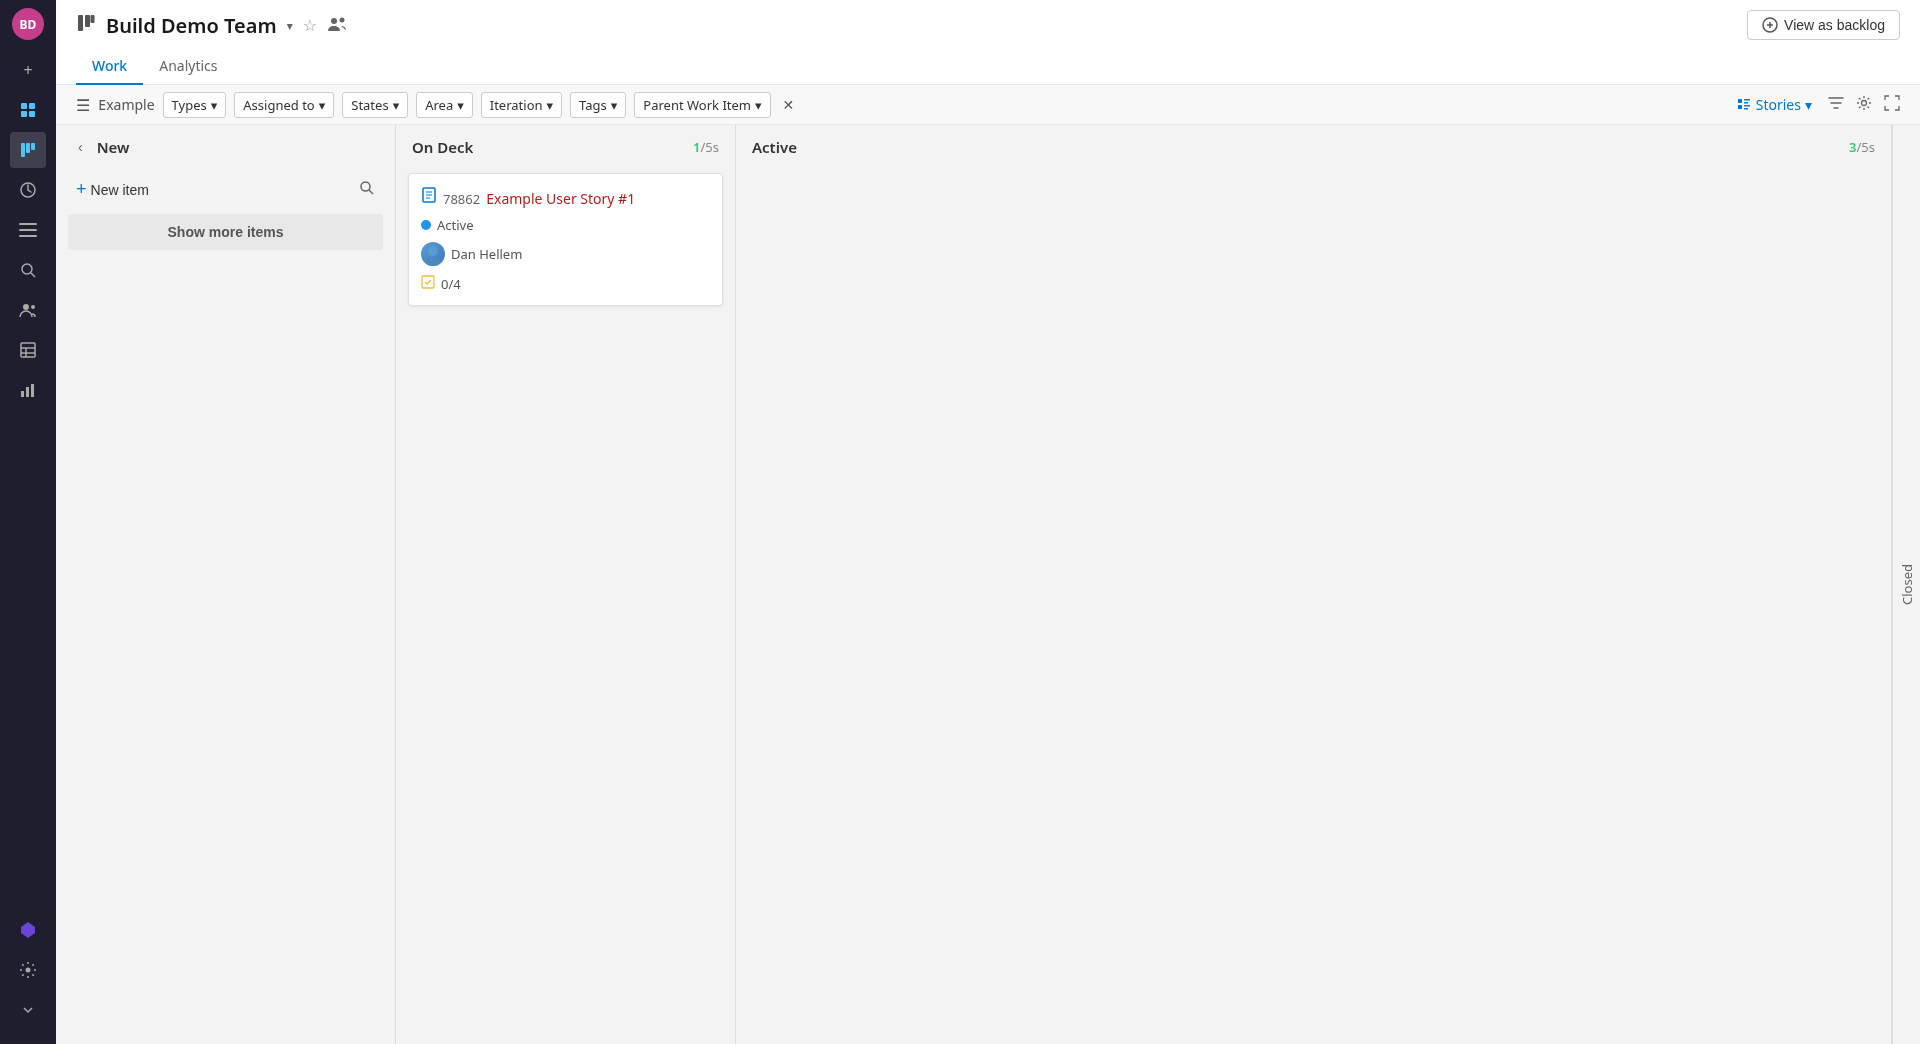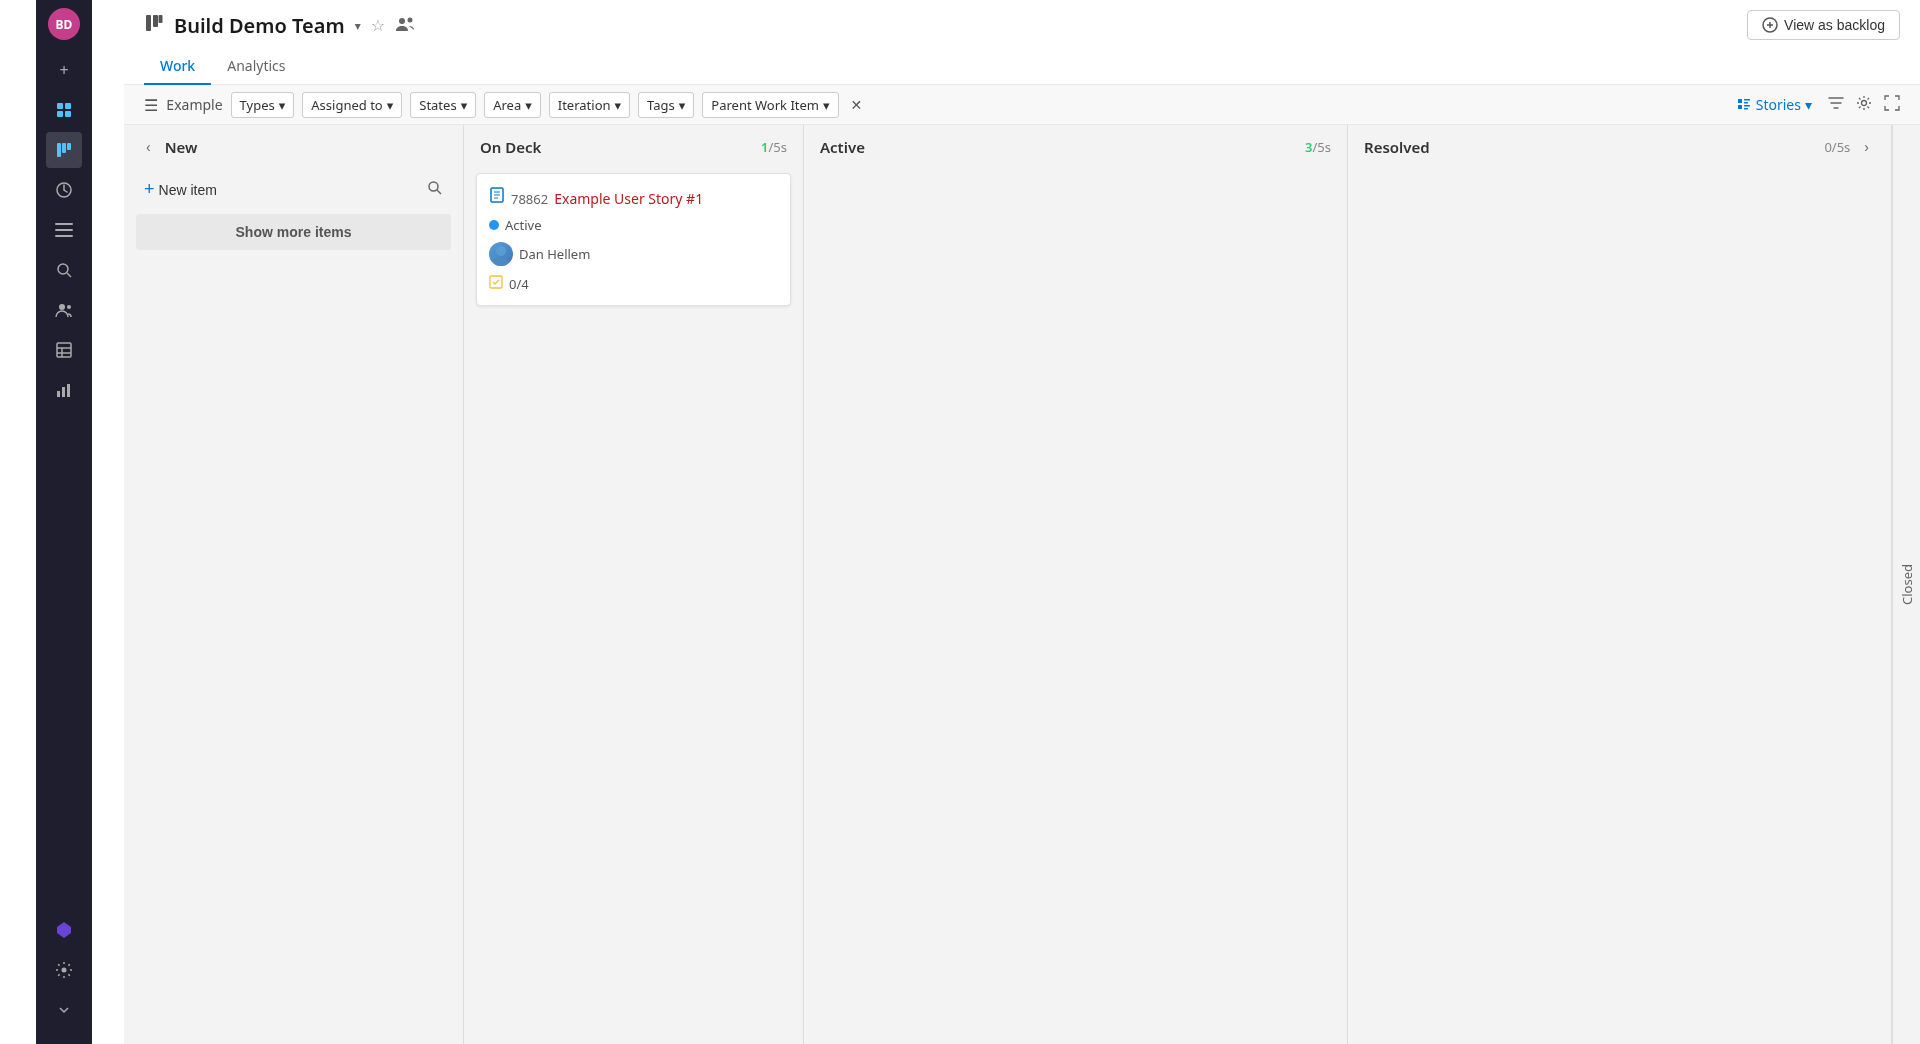--- a/index.html
+++ b/index.html
@@ -8,21 +8,20 @@
     
     .left-nav {
       width: 56px;
       background: #1e1e2e;
       display: flex;
       flex-direction: column;
       align-items: center;
       padding: 8px 0;
       gap: 4px;
       flex-shrink: 0;
-      margin-left: 36px;
     }
     .nav-avatar {
       width: 32px; height: 32px; border-radius: 50%;
       background: #c43e8c;
       color: white; font-size: 12px; font-weight: 700;
       display: flex; align-items: center; justify-content: center;
       margin-bottom: 8px;
     }
     .nav-icon {
       width: 36px; height: 36px; border-radius: 4px;
@@ -33,21 +32,20 @@
     .nav-icon.active-blue { color: #4fc3f7; }
     .nav-spacer { flex: 1; }
     .nav-bottom { display: flex; flex-direction: column; align-items: center; gap: 4px; padding-bottom: 8px; }
 
     
     .main-content {
       flex: 1;
       display: flex;
       flex-direction: column;
       overflow: hidden;
-      padding-left: 32px;
     }
 
     
     .header {
       padding: 10px 20px 0 20px;
       border-bottom: 1px solid #e8e8e8;
     }
     .header-top {
       display: flex;
       align-items: center;
@@ -608,31 +606,19 @@
     <div class="board-column" style="flex:1;max-width:none;">
       <div class="column-header">
         <span>Active</span>
         <span class="column-count">
           <span class="current">3</span>/<span>5</span>s
         </span>
       </div>
       <div class="column-body"></div>
     </div>
 
-    <div class="board-column" style="flex:1;max-width:none;">
-      <div class="column-header">
-        <span>Resolved</span>
-        <div style="display:flex;align-items:center;gap:8px;">
-          <span class="column-count">
-            <span style="color:#888;">0</span>/<span>5</span>s
-          </span>
-          <button class="column-nav-btn">›</button>
-        </div>
-      </div>
-      <div class="column-body"></div>
-    </div>
 
     <div class="closed-column">
       <span class="closed-label">Closed</span>
     </div>
 
   </div>
 </div>
 
 </body></html>

